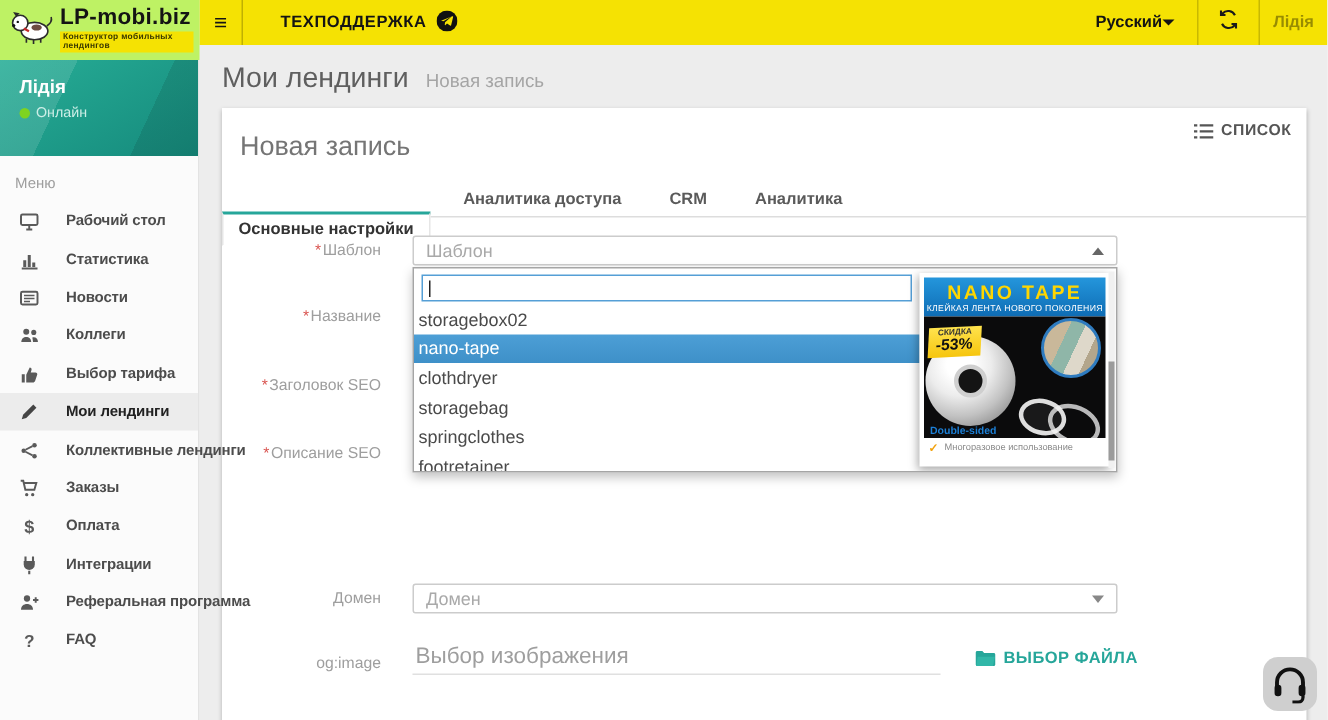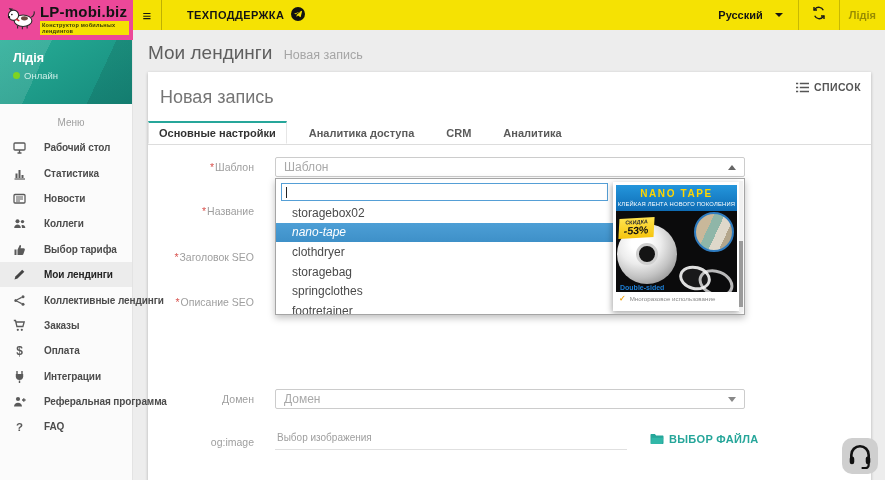--- a/index.html
+++ b/index.html
@@ -1,50 +1,50 @@
 <!DOCTYPE html>
 <html><head>
 <meta charset="utf-8">
 <style>
   html,body{margin:0;padding:0;background:#ededed;}
   #app{position:relative;width:885px;height:480px;overflow:hidden;background:#ededed;
        font-family:"Liberation Sans",sans-serif;-webkit-font-smoothing:antialiased;}
 
   
-  .logo{position:absolute;left:0;top:0;width:133px;height:40px;background:#ec4899;z-index:5;
+  .logo{position:absolute;left:0;top:0;width:133px;height:40px;background:#bef264;z-index:5;
         display:flex;align-items:center;gap:4px;padding:0 4px 0 6px;box-sizing:border-box;cursor:pointer;}
   .logo-name{font-size:15px;font-weight:bold;color:#141414;letter-spacing:.2px;line-height:1;}
   .logo-tag{display:inline-block;font-size:5.6px;font-weight:bold;color:#3a3a00;background:#f5e203;
             padding:1px 2px;margin-top:2px;letter-spacing:.2px;}
 
   
   .topbar{position:absolute;left:133px;top:0;right:0;height:30px;background:#f5e203;display:flex;align-items:stretch;z-index:4;}
   .tb-burger{width:28px;display:flex;align-items:center;justify-content:center;font-size:15px;font-weight:bold;
              color:#141414;border-right:1px solid rgba(0,0,0,.22);cursor:pointer;}
   .tb-support{display:flex;align-items:center;gap:7px;padding:0 18px 0 25px;font-size:11px;font-weight:bold;
               color:#141414;letter-spacing:.4px;cursor:pointer;}
   .tb-right{margin-left:auto;display:flex;align-items:stretch;}
-  .tb-lang{display:flex;align-items:center;gap:12px;font-size:11px;font-weight:bold;color:#141414;padding:0 15px;cursor:pointer;}
+  .tb-lang{display:flex;align-items:center;gap:0;font-size:11px;font-weight:bold;color:#141414;padding:0 15px;cursor:pointer;}
   .caret-dn{width:0;height:0;border-left:4px solid transparent;border-right:4px solid transparent;border-top:4px solid #141414;}
   .tb-sep{width:1px;background:rgba(0,0,0,.18);}
   .tb-refresh{display:flex;align-items:center;padding:0 13px;cursor:pointer;}
   .tb-user{display:flex;align-items:center;padding:0 9px;font-size:11px;font-weight:bold;color:rgba(0,0,0,.38);cursor:pointer;}
 
   
   .sidebar{position:absolute;left:0;top:40px;width:133px;bottom:0;background:#fbfbfb;border-right:1px solid #e3e3e3;
            box-sizing:border-box;z-index:3;}
   .user-block{height:64px;box-sizing:border-box;padding:11px 0 0 13px;
       background:linear-gradient(115deg,rgba(255,255,255,.12) 0 32%,rgba(255,255,255,0) 32%),
                  linear-gradient(295deg,rgba(0,0,0,.10) 0 28%,rgba(0,0,0,0) 28%),
                  linear-gradient(150deg,#27ad96,#158a7c);}
   .user-name{color:#fff;font-size:12.5px;font-weight:bold;}
   .user-status{display:flex;align-items:center;gap:4px;margin-top:5px;}
   .dot{width:7px;height:7px;border-radius:50%;background:#7ed321;}
   .status-text{font-size:9.5px;color:#cdeee7;}
-  .menu-label{margin:13px 0 7px 10px;font-size:10px;color:#9e9e9e;text-align:center;}
+  .menu-label{margin:13px 0 7px 10px;font-size:10px;color:#9e9e9e;}
   .menu{display:flex;flex-direction:column;}
   .mi{height:25.4px;display:flex;align-items:center;gap:18px;padding-left:13px;cursor:pointer;}
   .mi svg{flex:0 0 13px;}
   .mi span{font-size:10px;font-weight:bold;color:#4c4c4c;white-space:nowrap;letter-spacing:-.1px;}
   .mi.active{background:#ececec;}
   .mi.active span{color:#222;}
 
   
   .main{position:absolute;left:133px;top:30px;right:0;bottom:0;}
   .page-head{padding:12px 0 0 15px;}
@@ -53,51 +53,51 @@
 
   .card{position:absolute;left:15px;top:42px;width:723px;height:440px;background:#fff;
         box-shadow:0 1px 3px rgba(0,0,0,.25);}
   .card-title{padding:15px 12px 0 12px;font-size:18px;color:#757575;}
   .list-btn{position:absolute;top:9px;right:10px;display:flex;align-items:center;gap:5px;
             font-size:10.5px;font-weight:bold;color:#555;letter-spacing:.4px;cursor:pointer;}
 
   .tabs{margin-top:13px;display:flex;height:23px;border-bottom:1px solid #ddd;}
   .tab{height:23px;box-sizing:border-box;display:flex;align-items:center;padding:0 10px;margin-left:12px;
        font-size:11px;font-weight:bold;color:#5a5a5a;cursor:pointer;}
-  .tab:first-child{margin-left:0;}
+  .tab:first-child{margin-left:0;margin-top:20px;}
   .tab.active{border-top:2px solid #26a69a;border-left:1px solid #e6e6e6;border-right:1px solid #e6e6e6;
        border-bottom:1px solid #fff;margin-bottom:-1px;background:#fff;color:#333;}
 
   .flabel{position:absolute;left:16px;width:90px;text-align:right;font-size:10.5px;color:#9e9e9e;}
   .req{color:#d9534f;margin-right:1px;}
   .sel{position:absolute;left:127px;width:470px;height:20px;box-sizing:border-box;background:#fff;
        border:1px solid #ccc;border-radius:2px;display:flex;align-items:center;padding:0 8px;cursor:pointer;}
   .sel .ph{font-size:12px;color:#a9a9a9;}
   .caret-up-sm{margin-left:auto;width:0;height:0;border-left:4px solid transparent;border-right:4px solid transparent;border-bottom:5px solid #666;}
   .caret-dn-sm{margin-left:auto;width:0;height:0;border-left:4px solid transparent;border-right:4px solid transparent;border-top:5px solid #888;}
 
   
   .dd{position:absolute;left:127px;top:106px;width:470px;height:137px;box-sizing:border-box;background:#fff;
       border:1px solid #a5a5a5;box-shadow:0 3px 7px rgba(0,0,0,.25);z-index:6;overflow:hidden;}
   .dd-search{position:absolute;left:5px;top:4px;width:327px;height:18px;box-sizing:border-box;
              border:1px solid #559fd6;padding:0 4px;font-size:12px;color:#333;outline:none;
              font-family:"Liberation Sans",sans-serif;}
   .caret-bar{position:absolute;left:10px;top:8px;width:1px;height:11px;background:#222;}
   .dd-list{position:absolute;left:0;top:24px;width:337px;}
-  .opt{height:19.6px;display:flex;align-items:center;padding-left:16px;font-size:12px;color:#4a4a4a;cursor:pointer;}
-  .opt.hl{background:linear-gradient(#4d9fd6,#3e90c8);color:#fff;font-style:italic;}
+  .opt{height:19.6px;display:flex;align-items:center;padding-left:3px;font-size:12px;color:#4a4a4a;cursor:pointer;}
+  .opt.hl{background:linear-gradient(#4d9fd6,#3e90c8);color:#fff;}
   .dd-scroll{position:absolute;right:1px;top:2px;bottom:2px;width:4px;background:#f1f1f1;}
   .dd-thumb{position:absolute;top:46%;height:50%;width:4px;background:#9b9b9b;cursor:pointer;}
 
   
   .preview{position:absolute;left:337px;top:3px;width:127px;height:129px;box-sizing:border-box;background:#fff;
            box-shadow:-1px 2px 6px rgba(0,0,0,.35);padding:3px;}
   .pv-head{height:26px;background:linear-gradient(#2496dc,#0e6cb4);display:flex;flex-direction:column;
            align-items:center;justify-content:center;}
-  .pv-title{font-size:10px;font-weight:bold;color:#ffd600;letter-spacing:1.6px;line-height:1;}
+  .pv-title{font-size:13px;font-weight:bold;color:#ffd600;letter-spacing:1.6px;line-height:1;}
   .pv-sub{font-size:5.8px;color:#fff;letter-spacing:.2px;margin-top:2px;white-space:nowrap;}
   .pv-body{position:relative;height:81px;background:#0b0b0c;overflow:hidden;}
   .pv-badge{position:absolute;left:3px;top:7px;background:linear-gradient(#ffe34d,#f6c50e);
             padding:1px 5px 2px;transform:skewX(-6deg) rotate(-3deg);text-align:center;z-index:2;}
   .pv-b1{font-size:5.5px;color:#333;font-weight:bold;line-height:1.1;}
   .pv-b2{font-size:10.5px;color:#111;font-weight:800;line-height:1;}
   .pv-circle{position:absolute;right:3px;top:1px;width:40px;height:40px;border-radius:50%;box-sizing:border-box;
              border:2px solid #2e7bbf;
              background:linear-gradient(115deg,#c9b89a 0 35%,#8fb6a8 35% 55%,#ded8ca 55% 75%,#b3a68c 75%);}
   .pv-roll{position:absolute;left:1px;top:13px;width:60px;height:60px;border-radius:50%;
@@ -108,21 +108,21 @@
          border-radius:50%;transform:rotate(14deg);background:rgba(255,255,255,.06);}
   .pv-r3{position:absolute;right:3px;bottom:-4px;width:30px;height:20px;border:3px solid rgba(244,244,244,.75);
          border-radius:50%;transform:rotate(22deg);}
   .pv-cap{position:absolute;left:4px;bottom:1px;font-size:7px;font-weight:bold;color:#1c7fd6;z-index:2;}
   .pv-foot{height:13px;display:flex;align-items:center;gap:4px;padding-left:3px;}
   .pv-check{color:#f2a20d;font-size:8px;font-weight:bold;}
   .pv-feature{font-size:6.2px;color:#8a8a8a;white-space:nowrap;}
 
   
   .og-input{position:absolute;left:127px;top:354px;width:352px;height:24px;box-sizing:border-box;background:transparent;
-            border:none;border-bottom:1px solid #e0e0e0;font-size:10px;color:#333;outline:none;padding:0 2px;
+            border:none;border-bottom:1px solid #e0e0e0;font-size:15px;color:#333;outline:none;padding:0 2px;
             font-family:"Liberation Sans",sans-serif;}
   .og-input::placeholder{color:#9e9e9e;}
   .file-btn{position:absolute;left:502px;top:361px;display:flex;align-items:center;gap:5px;
             font-size:11px;font-weight:bold;color:#26a69a;letter-spacing:.3px;cursor:pointer;}
 
   .support-widget{position:absolute;right:7px;bottom:6px;width:36px;height:36px;border-radius:10px;background:#cfcfcf;
             display:flex;align-items:center;justify-content:center;z-index:10;cursor:pointer;}
 </style>
 </head>
 <body>

